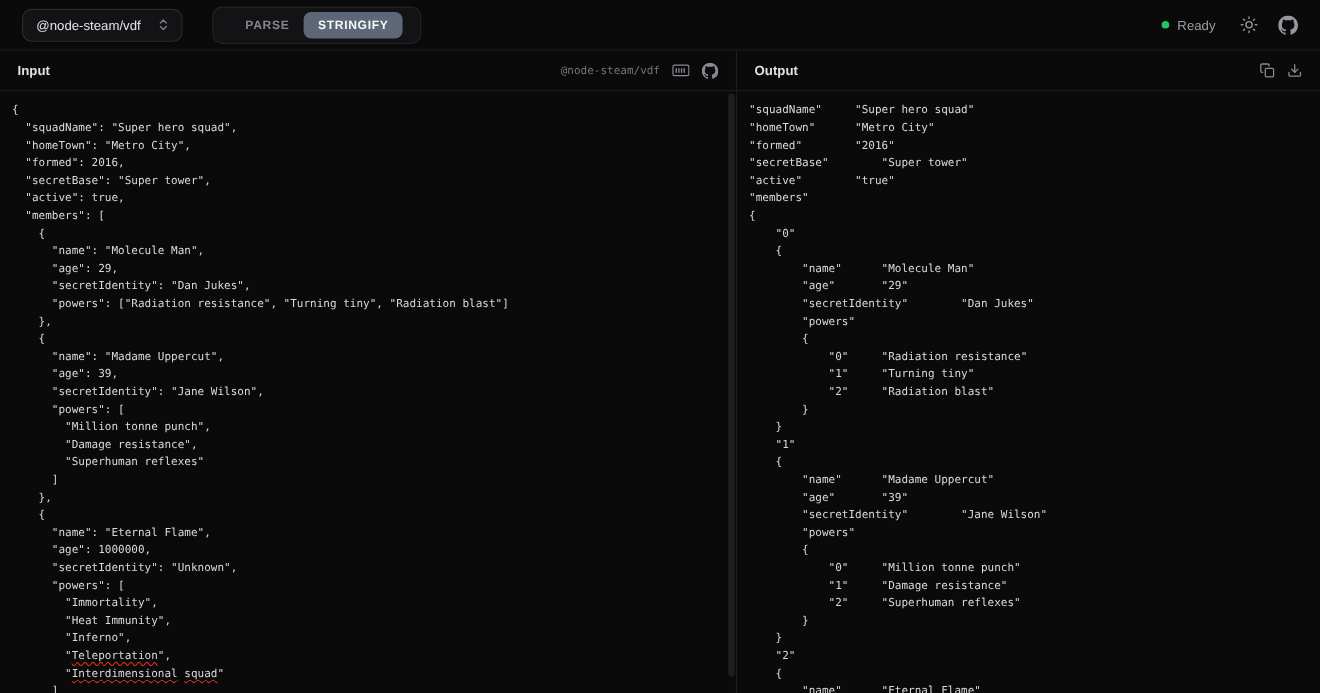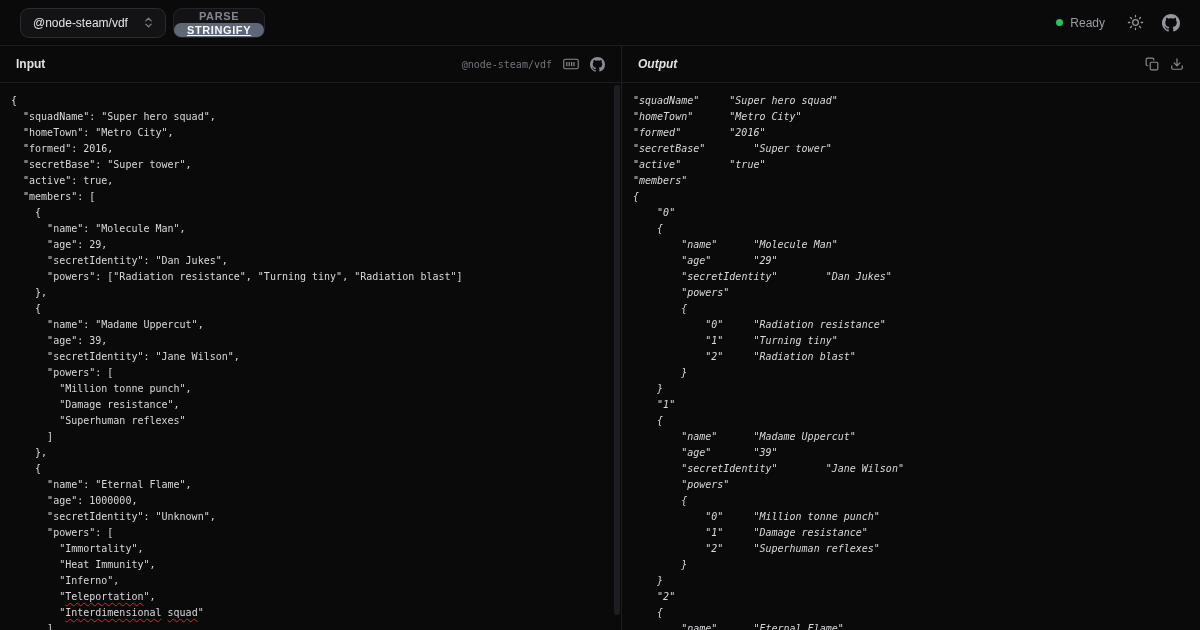--- a/index.html
+++ b/index.html
@@ -14,44 +14,44 @@
     height:46px; display:flex; align-items:center; padding:0 20px;
     border-bottom:1px solid #1d1d21;
   }
   .pkg-select {
     width:146px; height:30px; display:flex; align-items:center; justify-content:space-between;
     background:#131316; border:1px solid #2b2b30; border-radius:9px;
     padding:0 10px 0 12px; cursor:pointer;
   }
   .pkg-select .val { font-size:12px; color:#e4e4e7; }
   .seg {
-    margin-left:7px; height:30px; display:flex; align-items:center;
-    background:#131316; border:1px solid #232329; border-radius:9px; padding:0;flex-direction:column;
+    margin-left:27px; height:30px; display:flex; align-items:center;
+    background:#131316; border:1px solid #232329; border-radius:9px; padding:16px;
   }
   .seg .opt {
     height:24px; display:flex; align-items:center; padding:0 13px;
     font-size:11px; font-weight:700; letter-spacing:.6px;
     color:#85868d; background:transparent; border:none; border-radius:7px; cursor:pointer;
     font-family:"Liberation Sans", sans-serif;
   }
-  .seg .opt.active { background:#5d6777; color:#f7f8f8;text-decoration:underline; }
+  .seg .opt.active { background:#5d6777; color:#f7f8f8; }
   .spacer { flex:1; }
   .status { display:flex; align-items:center; gap:7px; margin-right:4px; }
   .status .dot { width:7px; height:7px; border-radius:50%; background:#22c55e; }
   .status .lbl { font-size:12px; color:#9b9ba3; }
   .icon-btn {
     background:none; border:none; color:#97979f; cursor:pointer;
     display:flex; align-items:center; justify-content:center; padding:0;
   }
   .topbar .icon-btn { margin-left:18px; }
   
   .main { display:flex; height:584px; }
   .panel { display:flex; flex-direction:column; min-width:0; }
-  .panel.input { width:622px; border-right:1px solid #1d1d21; }
-  .panel.output { flex:1;font-style:italic; }
+  .panel.input { width:670px; border-right:1px solid #1d1d21; }
+  .panel.output { flex:1; }
   .panel-header {
     height:37px; flex:none; display:flex; align-items:center; justify-content:space-between;
     padding:0 16px; border-bottom:1px solid #1d1d21;
   }
   .panel-title { font-size:12px; font-weight:600; color:#e2e2e6; }
   .panel-meta { display:flex; align-items:center; gap:11px; }
   .panel-meta .mono-label {
     font-family:"DejaVu Sans Mono", monospace; font-size:10px; color:#74747c;
   }
   .panel-meta .icon-btn { color:#8a8a92; }

